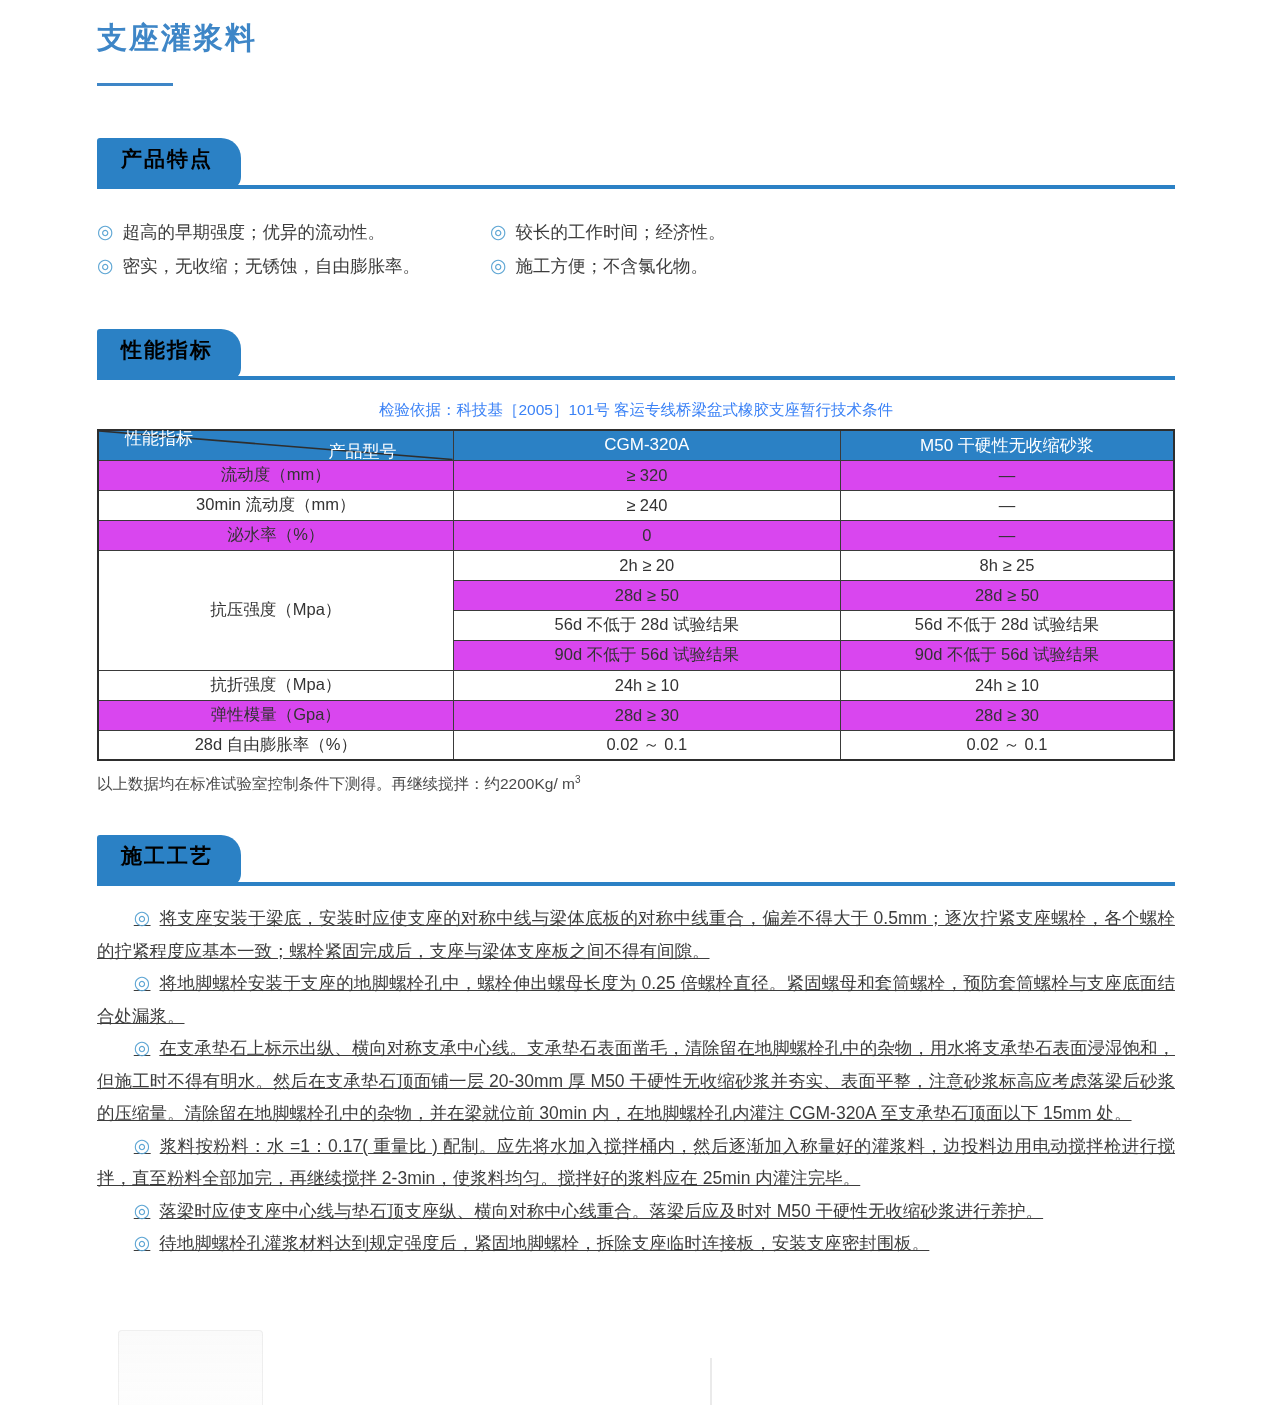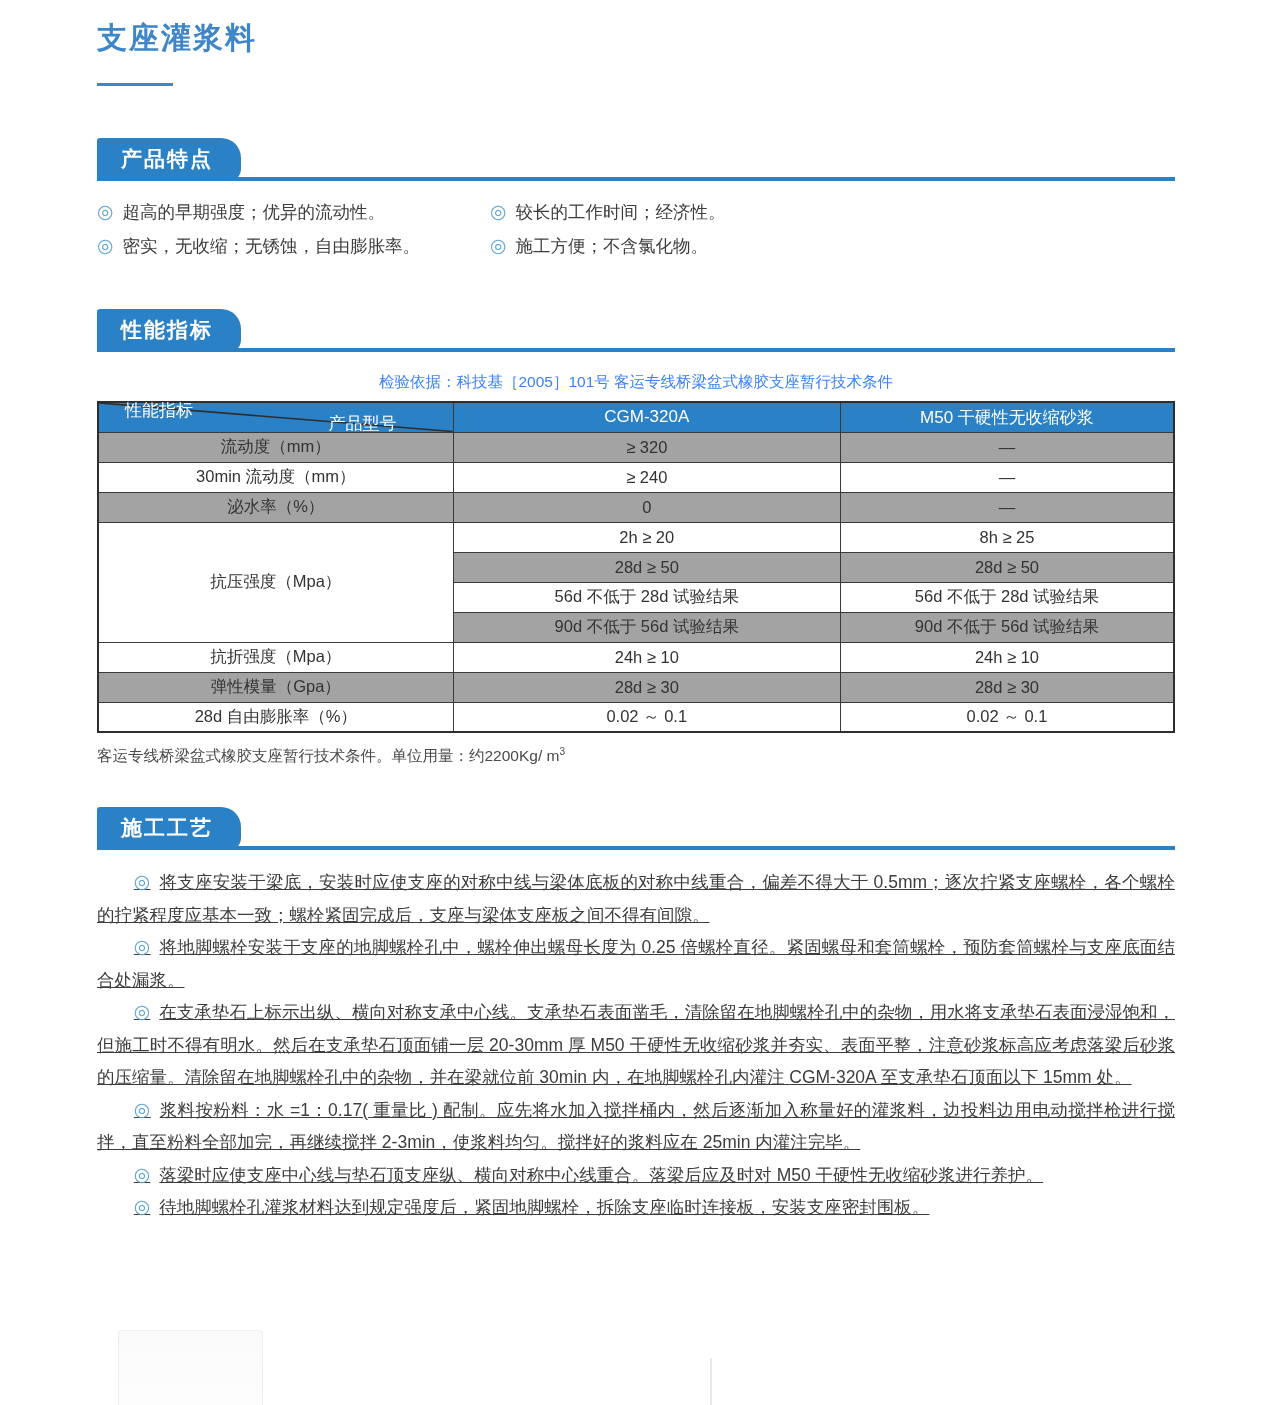--- a/index.html
+++ b/index.html
@@ -11,48 +11,48 @@
   }
   .page { position:relative; width:1280px; height:1026px; padding:18px 105px 0 97px; }
 
   .doc-title { font-size:30px; font-weight:700; color:#3e86c7; letter-spacing:2px; }
   .title-rule { width:76px; height:3px; background:#3e86c7; margin-top:24px; }
 
   .section { margin-top:0; }
   .section-head { position:relative; }
   .badge {
     position:relative; z-index:2; display:inline-block;
-    background:#2b81c5; color:#ffffff; font-size:21px; font-weight:700;
-    letter-spacing:2px; padding:7px 28px 8px 24px;
+    background:#2b81c5; color:#000000; font-size:21px; font-weight:700;
+    letter-spacing:2px; padding:7px 28px 16px 24px;
     border-radius:3px 20px 12px 3px;
   }
   .head-rule { height:4px; background:#2b81c5; margin-top:-4px; position:relative; z-index:1; }
 
   .bullet { color:#5ea6d4; font-size:19px; margin-right:9px; }
 
   .features-grid {
     display:grid; grid-template-columns:393px 1fr;
     grid-auto-flow:column; grid-template-rows:repeat(2,auto);
-    margin-top:14px; font-size:17.5px; line-height:33px;
+    margin-top:26px; font-size:17.5px; line-height:33px;
   }
   .feature-item { white-space:nowrap; }
 
   .app-paras { margin-top:16px; padding-left:35px; font-size:17.5px; line-height:29.5px; }
   .app-paras p { margin-bottom:0; }
 
   .basis { text-align:center; font-size:15.5px; color:#3b82f6; margin-top:20px; }
 
   table.perf {
     width:100%; border-collapse:collapse; margin-top:8px;
     font-size:16.5px; color:#333; table-layout:fixed;
   }
   table.perf td { border:1px solid #3a3a3a; text-align:center; height:30px; padding:0 9px; }
   table.perf { border:2px solid #2e2e2e; }
   td.hdr { background:#2b81c5; color:#fff; height:64px; font-size:17px; }
-  td.shade { background:#a3a3a3; }
+  td.shade { background:#d946ef; }
   td.corner { position:relative; padding:0; }
   .corner-svg { position:absolute; inset:0; width:100%; height:100%; }
   .corner-top { position:absolute; top:9px; right:56px; }
   .corner-bottom { position:absolute; bottom:10px; left:26px; }
 
   .tbl-note { margin-top:13px; font-size:15.5px; color:#4a4a4a; }
   .tbl-note sup { font-size:10px; }
 
   .steps { margin-top:16px; font-size:17.5px; line-height:32.5px; text-align:justify; }
   .steps p { text-indent:2.1em; }
@@ -162,21 +162,21 @@
         <td class="shade">28d ≥ 30</td>
       </tr>
       <tr>
         <td>28d 自由膨胀率（%）</td>
         <td>0.02 ～ 0.1</td>
         <td>0.02 ～ 0.1</td>
       </tr>
     </tbody>
       </table>
 
-    <div class="tbl-note"><span>客运专线桥梁盆式橡胶支座暂行技术条件。单位用量：约2200Kg/ m</span><sup>3</sup></div>
+    <div class="tbl-note"><span>以上数据均在标准试验室控制条件下测得。再继续搅拌：约2200Kg/ m</span><sup>3</sup></div>
   </div>
 
   <div class="section mt-build">
     <div class="section-head">
       <div class="badge">施工工艺</div>
       <div class="head-rule"></div>
     </div>
     <div class="steps">
       <p><span class="bullet">◎</span><span>将支座安装于梁底，安装时应使支座的对称中线与梁体底板的对称中线重合，偏差不得大于 0.5mm；逐次拧紧支座螺栓，各个螺栓的拧紧程度应基本一致；螺栓紧固完成后，支座与梁体支座板之间不得有间隙。</span></p>
       <p><span class="bullet">◎</span><span>将地脚螺栓安装于支座的地脚螺栓孔中，螺栓伸出螺母长度为 0.25 倍螺栓直径。紧固螺母和套筒螺栓，预防套筒螺栓与支座底面结合处漏浆。</span></p>

